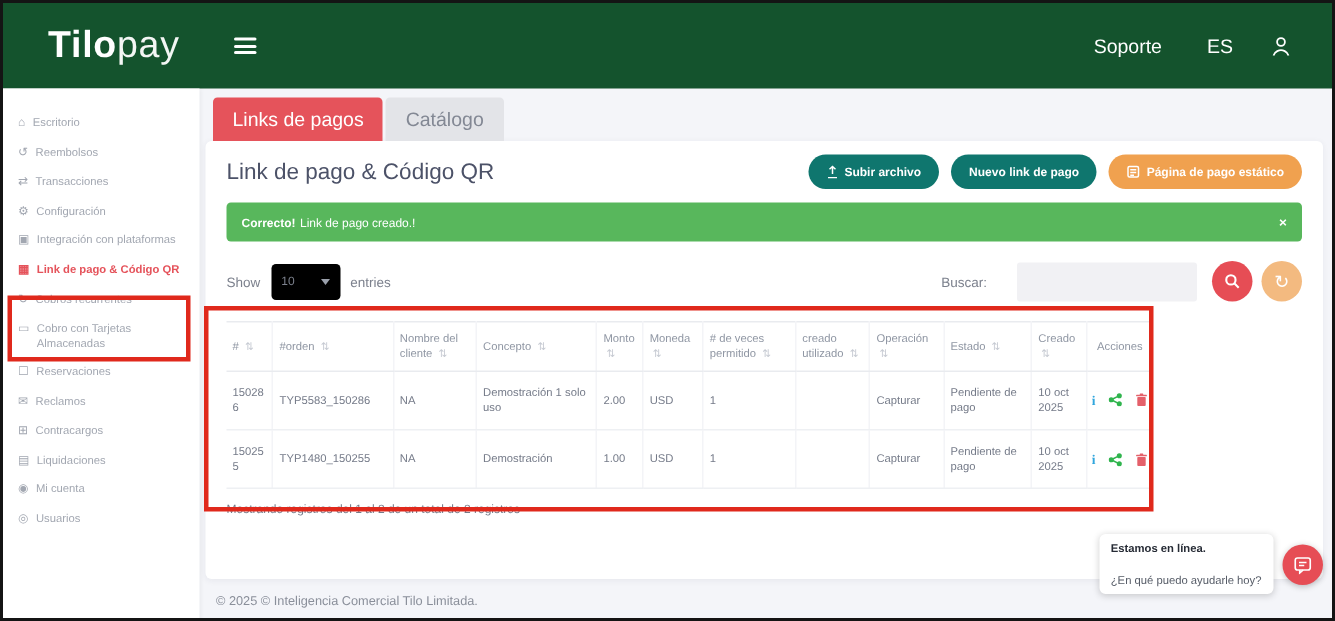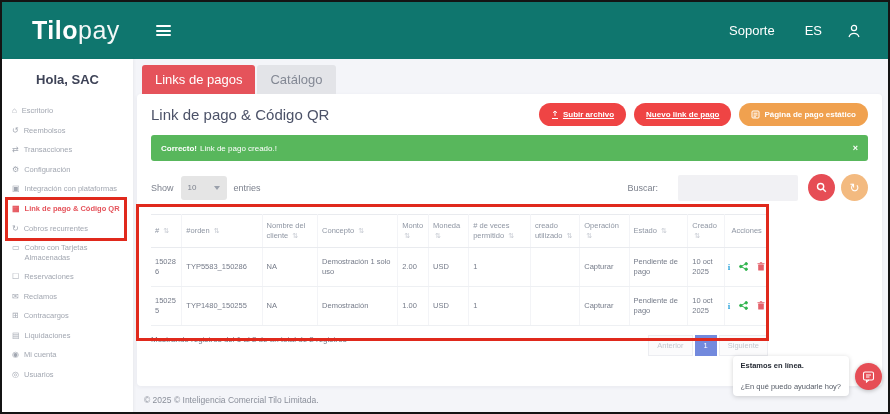--- a/index.html
+++ b/index.html
@@ -1,21 +1,21 @@
 <!DOCTYPE html>
 <html><head>
 <meta charset="utf-8">
 <style>
   * { margin:0; padding:0; box-sizing:border-box; }
   body { background:#ddd; font-family:"Liberation Sans", sans-serif; }
   .frame{ width:890px; height:414px; border:2px solid #141414; background:#f4f5f9;
           position:relative; overflow:hidden; margin:0 auto; }
 
   
-  .topbar{ height:57px; background:#0f766e; display:flex; align-items:center; padding:0 26px 0 30px; }
+  .topbar{ height:57px; background:#14532d; display:flex; align-items:center; padding:0 26px 0 30px; }
   .logo{ color:#fff; font-size:25px; letter-spacing:.5px; cursor:pointer; }
   .logo .lb{ font-weight:bold; }
   .logo .ll{ font-weight:normal; opacity:.95; }
   .hamburger{ margin-left:36px; width:15px; cursor:pointer; }
   .hamburger i{ display:block; height:2px; background:#fff; margin:2.5px 0; border-radius:1px; }
   .top-spacer{ flex:1; }
   .top-link{ color:#fff; font-size:13px; margin-left:30px; cursor:pointer; }
   .user-ico{ margin-left:24px; cursor:pointer; display:flex; }
 
   
@@ -35,31 +35,31 @@
 
   
   .card{ background:#fff; border-radius:4px; height:292px; padding:9px 14px;
          box-shadow:0 1px 4px rgba(40,40,60,.06); }
   .title-row{ display:flex; align-items:center; }
   .page-title{ font-size:15px; font-weight:500; color:#4c5268; }
   .btns{ margin-left:auto; display:flex; gap:8px; }
   .btn{ border:none; border-radius:14px; color:#fff; font-size:8px; font-weight:bold;
         padding:7px 12px; display:flex; align-items:center; gap:4px; cursor:pointer;
         font-family:"Liberation Sans", sans-serif; }
-  .btn.red{ background:#ef4444;text-decoration:underline; }
+  .btn.red{ background:#0f766e; }
   .btn.orange{ background:#f0a14f; }
   .btn svg{ display:block; }
 
   .alert{ background:#58b75c; color:#fff; font-size:8px; border-radius:3px;
           padding:8px 10px; display:flex; align-items:center; margin-top:9px; }
   .alert b{ margin-right:3px; }
   .alert .close{ margin-left:auto; font-weight:bold; cursor:pointer; font-size:9px; }
 
   .controls{ display:flex; align-items:center; margin-top:13px; font-size:9px; color:#7c818d; }
-  .fake-select{ width:46px; height:24px; background:#e5e5e5; border-radius:3px; margin:0 7px;
+  .fake-select{ width:46px; height:24px; background:#000000; border-radius:3px; margin:0 7px;
                 display:flex; align-items:center; padding:0 7px; font-size:8px; color:#7c818d; cursor:pointer; }
   .chev{ margin-left:auto; width:0; height:0; border-left:3px solid transparent;
          border-right:3px solid transparent; border-top:4px solid #9aa0ab; }
   .search-zone{ margin-left:auto; display:flex; align-items:center; }
   .search-zone label{ margin-right:20px; }
   .search-input{ width:120px; height:26px; border:none; background:#f1f1f4; border-radius:2px;
                  margin-right:10px; padding:0 6px; font-size:9px; }
   .circle-btn{ width:27px; height:27px; border-radius:50%; border:none; display:flex;
                align-items:center; justify-content:center; cursor:pointer; color:#fff; }
   .circle-btn.search{ background:#e64d55; margin-right:6px; }
@@ -120,21 +120,20 @@
       <svg width="16" height="16" viewBox="0 0 16 16" fill="none" stroke="#fff" stroke-width="1.2">
         <circle cx="8" cy="5" r="2.6"></circle>
           <path d="M3 14c1-3 4-3.6 5-3.6s4 .6 5 3.6"></path>
       </svg>
     </span>
   </header>
 
   <div class="shell">
 
     <aside class="sidebar">
-      <div class="greeting">Hola, SAC</div>
       <nav>
         <div class="nav-item">
             <span class="nav-ico">⌂</span>
             <span>Escritorio</span>
           </div>
         <div class="nav-item">
             <span class="nav-ico">↺</span>
             <span>Reembolsos</span>
           </div>
         <div class="nav-item">
@@ -342,25 +341,20 @@
                         </svg>
                     </span>
                   </span>
                 </td>
               </tr>
             </tbody>
           </table>
 
           <div class="table-footer">
             <span>Mostrando registros del 1 al 2 de un total de 2 registros</span>
-            <div class="pagination">
-              <span class="page-btn">Anterior</span>
-              <span class="page-btn current">1</span>
-              <span class="page-btn">Siguiente</span>
-            </div>
           </div>
         </div>
       </section>
 
       <div class="footer-text">© 2025 © Inteligencia Comercial Tilo Limitada.</div>
     </main>
   </div>
 
   <div class="anno anno1"></div>
   <div class="anno anno2"></div>

